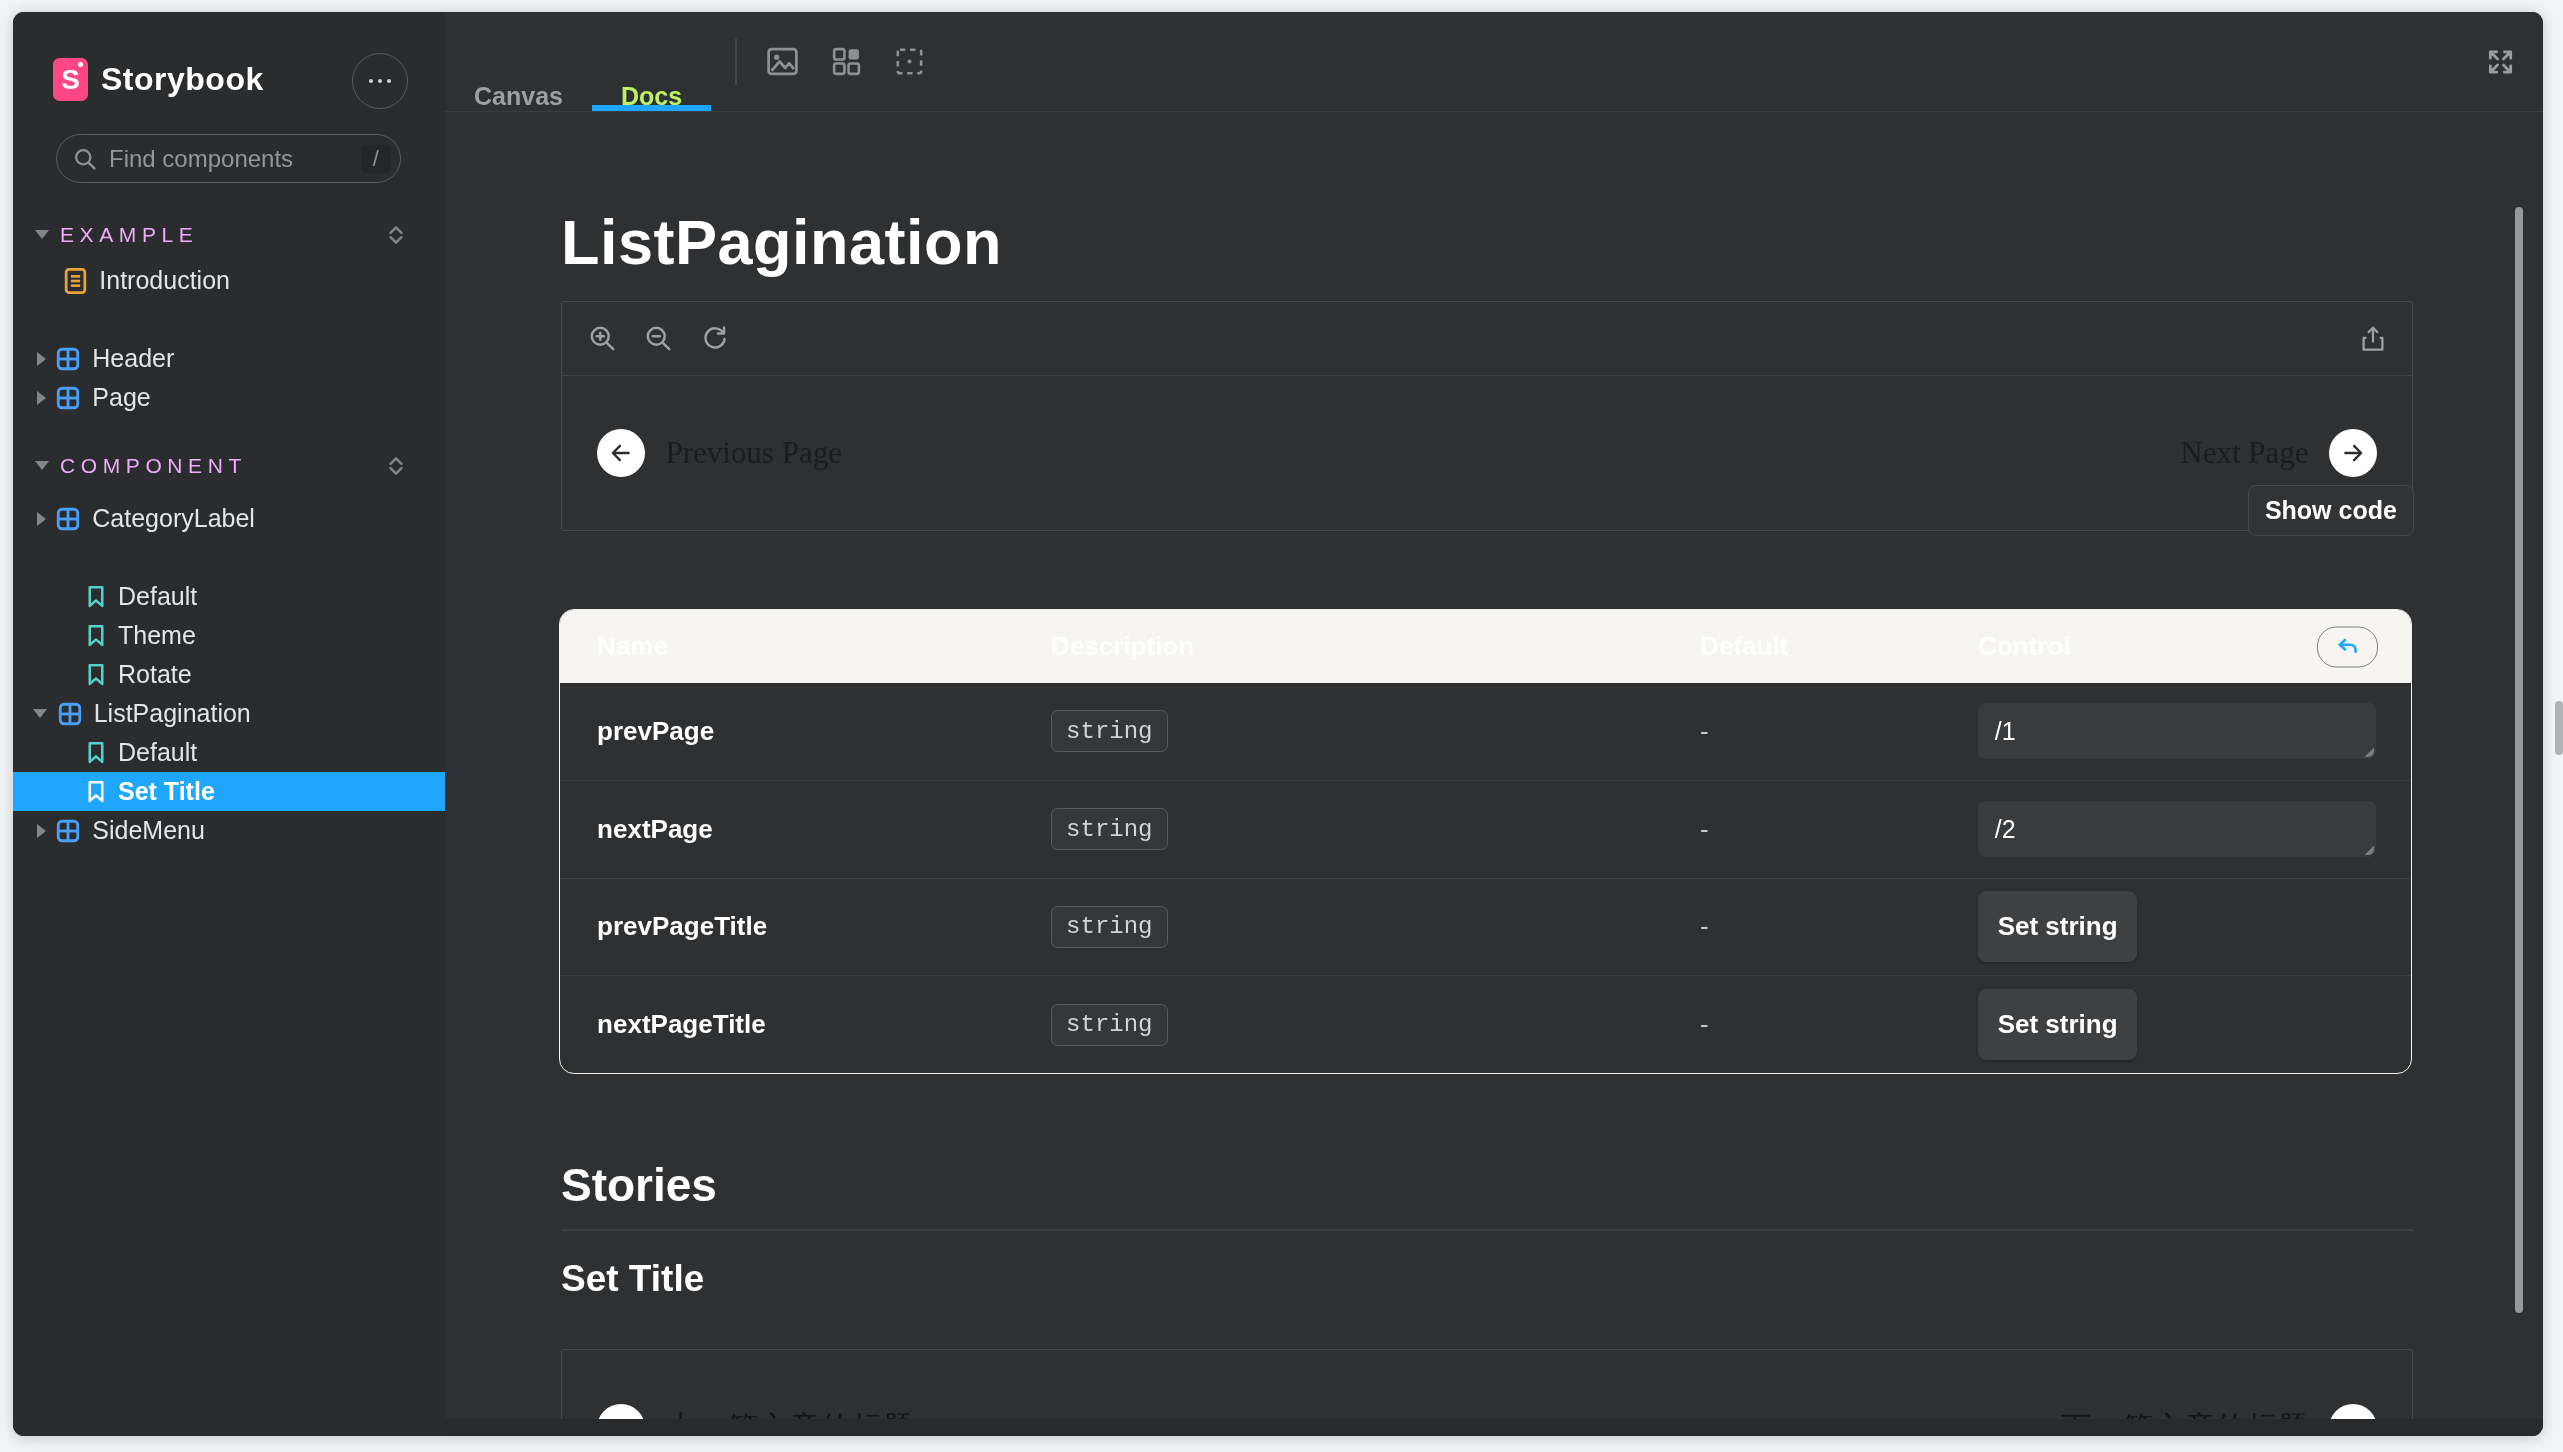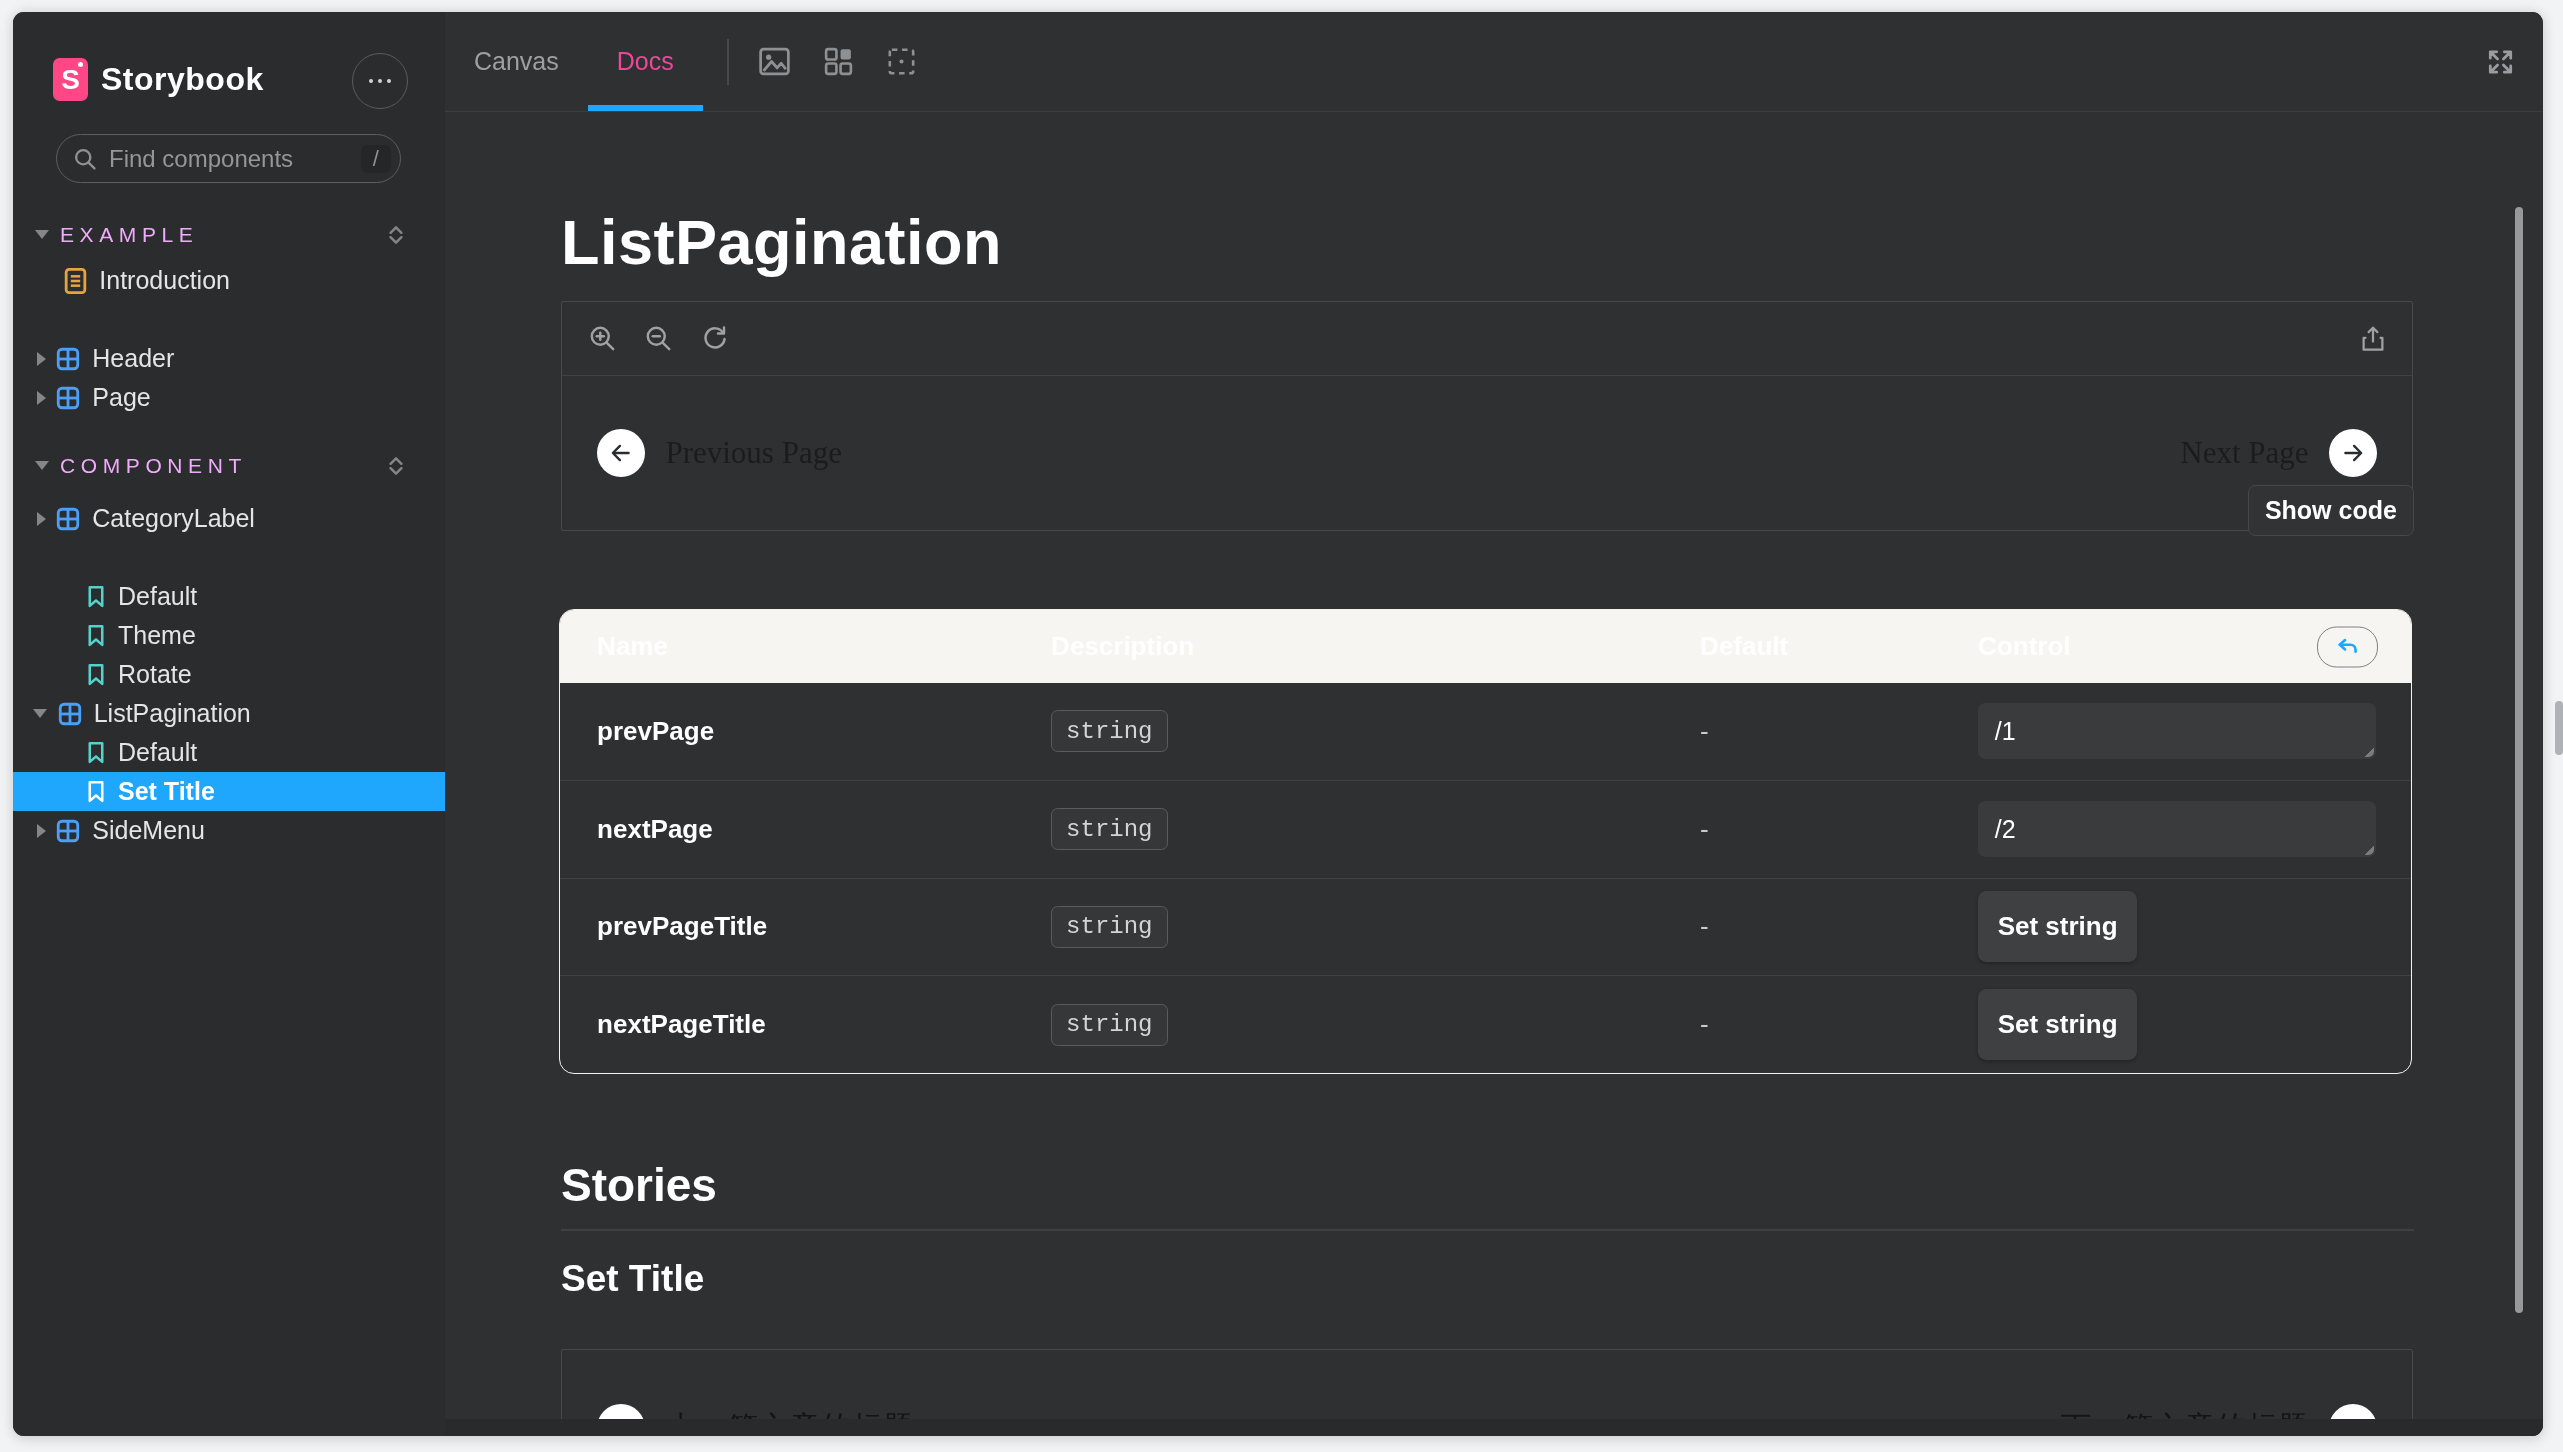--- a/index.html
+++ b/index.html
@@ -39,23 +39,23 @@
   .sec-label{color:#f0abfc;font-size:21px;font-weight:400;letter-spacing:5.6px;margin-left:11px;}
   .sec-expander{position:absolute;right:37px;top:50%;transform:translateY(-50%);}
   .t-icon{margin-left:9.3px;display:flex;align-items:center;}
   .t-label{margin-left:11px;}
   .row-selected{background:#1ea7fd;}
   .row-selected .t-label{color:#fff;font-weight:700;}
   
   .content{position:absolute;left:432px;top:0;right:0;bottom:0;background:#2f3032;}
   .topbar{position:absolute;left:0;top:0;right:0;height:99px;border-bottom:1.9px solid #3b3d3f;
     display:flex;align-items:center;}
-  .tab{position:relative;height:99px;display:flex;align-items:center;padding:0 29px;
-    font-size:25px;font-weight:400;color:#9da0a3;}
-  .tab.active{color:#ec4899;}
+  .tab{position:relative;height:99px;display:flex;align-items:flex-end;padding:0 29px;
+    font-size:25px;font-weight:700;color:#9da0a3;}
+  .tab.active{color:#bef264;}
   .tab.active::after{content:"";position:absolute;left:0;right:0;bottom:0;height:5.6px;background:#1ea7fd;}
   .tb-divider{width:1.9px;height:46px;background:#47494b;margin-left:24px;}
   .tb-icons{display:flex;align-items:center;gap:30px;margin-left:28px;}
   .tb-right{position:absolute;right:25px;top:50%;transform:translateY(-50%);}
   
   .docs{position:absolute;left:0;top:101px;right:0;bottom:0;}
   .doc-col{position:absolute;left:116px;width:1853px;top:0;}
   .doc-title{position:absolute;left:0;top:93px;color:#fff;font-size:63px;font-weight:900;letter-spacing:0.5px;}
   
   .panel{position:absolute;left:0;width:1850px;background:#2f3032;border:1.9px solid #48494b;border-radius:2px;box-sizing:content-box;}

